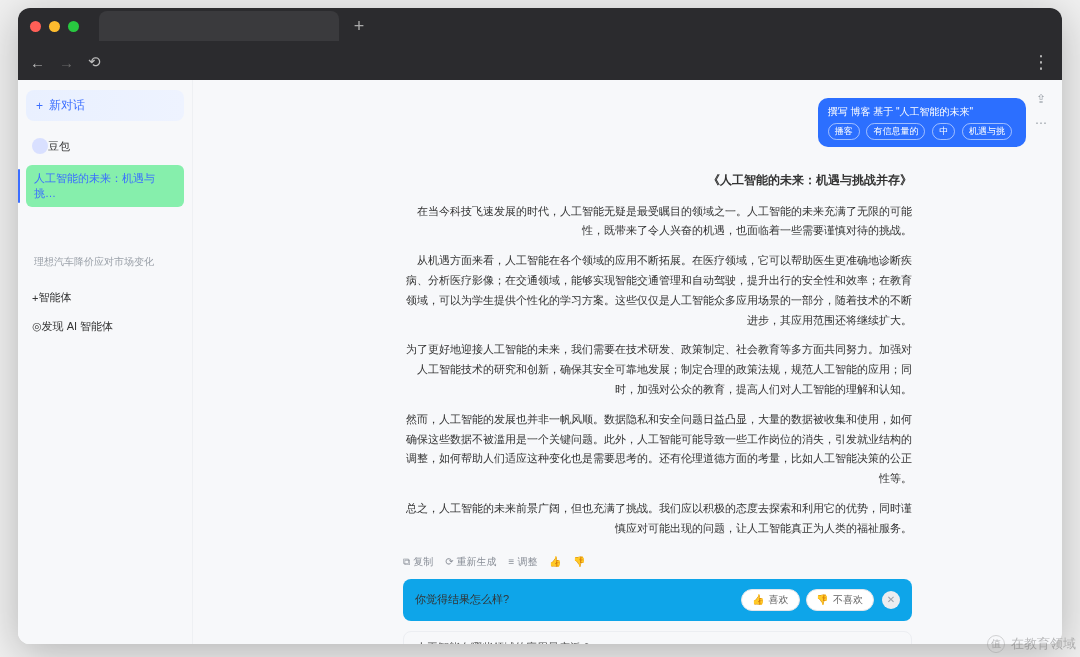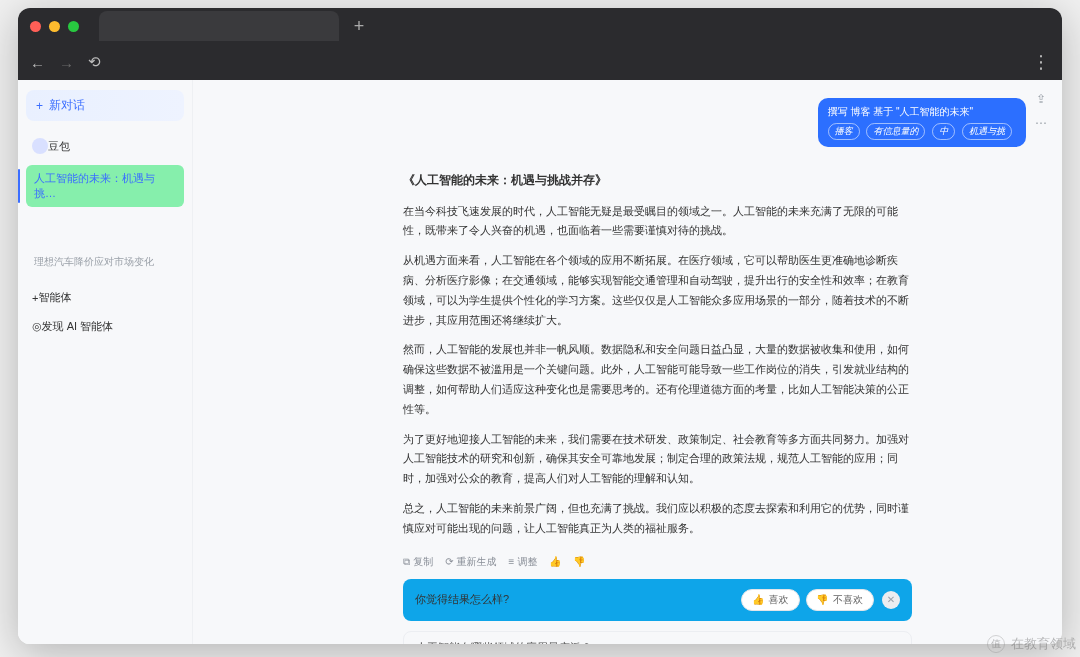--- a/index.html
+++ b/index.html
@@ -38,22 +38,22 @@
   .sb-active { position:relative; padding:6px 8px; font-size:11px; color:#3b6eff; background:#86efac; border-radius:6px; margin:4px 0; cursor:pointer;}
   .sb-active::before { content:""; position:absolute; left:-8px; top:4px; bottom:4px; width:2px; background:#3b6eff; border-radius:2px;}
   .sb-sub { font-size:10px; color:#9aa0a8; padding:4px 8px;margin-top:40px; }
   .sb-sec { margin-top:10px; }
   
   .main { flex:1; position:relative; display:flex; flex-direction:column; overflow:hidden;}
   .topright { position:absolute; right:14px; top:12px; display:flex; flex-direction:column; gap:10px; align-items:center;}
   .tricon { width:14px; height:14px; color:#9aa0a8; cursor:pointer; font-size:12px; display:flex; align-items:center; justify-content:center;}
   .prompt-chip { position:absolute; right:36px; top:18px; background:#2c6fff; color:#fff; border-radius:10px; padding:7px 10px; font-size:10px; max-width:230px;}
   .prompt-chip .row1 { margin-bottom:4px;}
-  .prompt-chip .pill { border:1px solid rgba(255,255,255,.55); border-radius:9px; padding:1px 6px; margin-right:4px; display:inline-block; font-size:9px;font-style:italic;}
-  .content { margin:90px 150px 0 210px; color:#333; font-size:11px; line-height:1.8;}
+  .prompt-chip .pill { border:1px solid rgba(255,255,255,.55); border-radius:9px; padding:1px 6px; margin-right:4px; display:inline-block; font-size:9px;}
+  .content { margin:90px 150px 0 210px; color:#333; font-size:11px; line-height:1.8;text-align:right;}
   .content h3 { font-size:12px; font-weight:600; margin-bottom:10px;}
   .content p { margin-bottom:10px; }
   .actions { margin:6px 150px 0 210px; display:flex; align-items:center; gap:12px; font-size:10px; color:#8a8f98;}
   .actions .ab { display:flex; align-items:center; gap:3px; cursor:pointer;}
   .feedback { margin:10px 150px 0 210px; background:#0ea5e9; border-radius:8px; padding:10px 12px; display:flex; align-items:center; font-size:11px;}
   .feedback .fb-label { color:#333; font-weight:500;}
   .feedback .fbtn { margin-left:auto; display:flex; align-items:center; gap:4px; font-size:10px; color:#666; background:#fff; border:1px solid #e3e5e9; border-radius:12px; padding:3px 10px; cursor:pointer;}
   .feedback .fbtn + .fbtn { margin-left:6px;}
   .feedback .close { margin-left:8px; width:18px; height:18px; display:flex; align-items:center; justify-content:center; color:#9aa0a8; background:#ecedf0; border-radius:50%; font-size:10px; cursor:pointer;}
   .suggest { margin:10px 150px 0 210px; border:1px solid #eceef2; border-radius:8px; padding:8px 12px; font-size:11px; color:#555; display:flex; align-items:center; justify-content:space-between; cursor:pointer;}
@@ -123,22 +123,22 @@
           <span class="pill">有信息量的</span>
           <span class="pill">中</span>
           <span class="pill">机遇与挑</span>
         </div>
       </div>
 
       <div class="content">
         <h3>《人工智能的未来：机遇与挑战并存》</h3>
         <p>在当今科技飞速发展的时代，人工智能无疑是最受瞩目的领域之一。人工智能的未来充满了无限的可能性，既带来了令人兴奋的机遇，也面临着一些需要谨慎对待的挑战。</p>
         <p>从机遇方面来看，人工智能在各个领域的应用不断拓展。在医疗领域，它可以帮助医生更准确地诊断疾病、分析医疗影像；在交通领域，能够实现智能交通管理和自动驾驶，提升出行的安全性和效率；在教育领域，可以为学生提供个性化的学习方案。这些仅仅是人工智能众多应用场景的一部分，随着技术的不断进步，其应用范围还将继续扩大。</p>
+        <p>为了更好地迎接人工智能的未来，我们需要在技术研发、政策制定、社会教育等多方面共同努力。加强对人工智能技术的研究和创新，确保其安全可靠地发展；制定合理的政策法规，规范人工智能的应用；同时，加强对公众的教育，提高人们对人工智能的理解和认知。</p>
         <p>然而，人工智能的发展也并非一帆风顺。数据隐私和安全问题日益凸显，大量的数据被收集和使用，如何确保这些数据不被滥用是一个关键问题。此外，人工智能可能导致一些工作岗位的消失，引发就业结构的调整，如何帮助人们适应这种变化也是需要思考的。还有伦理道德方面的考量，比如人工智能决策的公正性等。</p>
-        <p>为了更好地迎接人工智能的未来，我们需要在技术研发、政策制定、社会教育等多方面共同努力。加强对人工智能技术的研究和创新，确保其安全可靠地发展；制定合理的政策法规，规范人工智能的应用；同时，加强对公众的教育，提高人们对人工智能的理解和认知。</p>
         <p>总之，人工智能的未来前景广阔，但也充满了挑战。我们应以积极的态度去探索和利用它的优势，同时谨慎应对可能出现的问题，让人工智能真正为人类的福祉服务。</p>
       </div>
 
       <div class="actions">
         <span class="ab">
             <span>⧉</span>
             <span>复制</span>
           </span>
         <span class="ab">
             <span>⟳</span>

